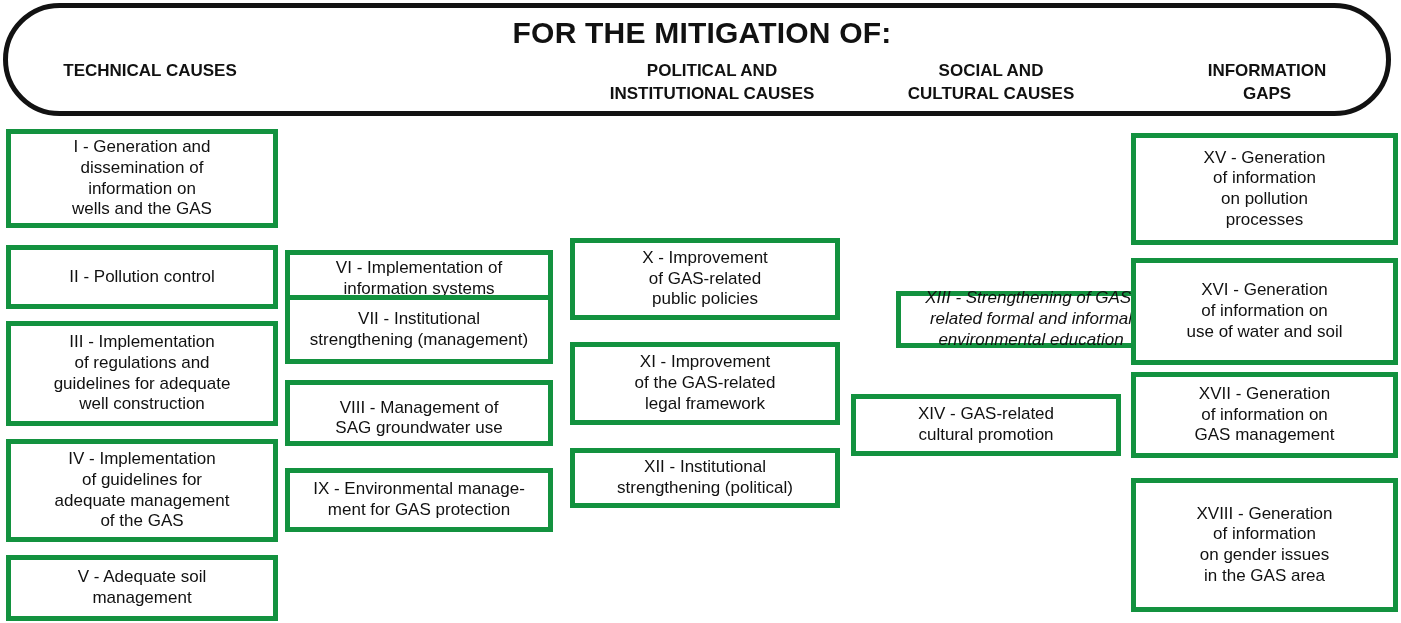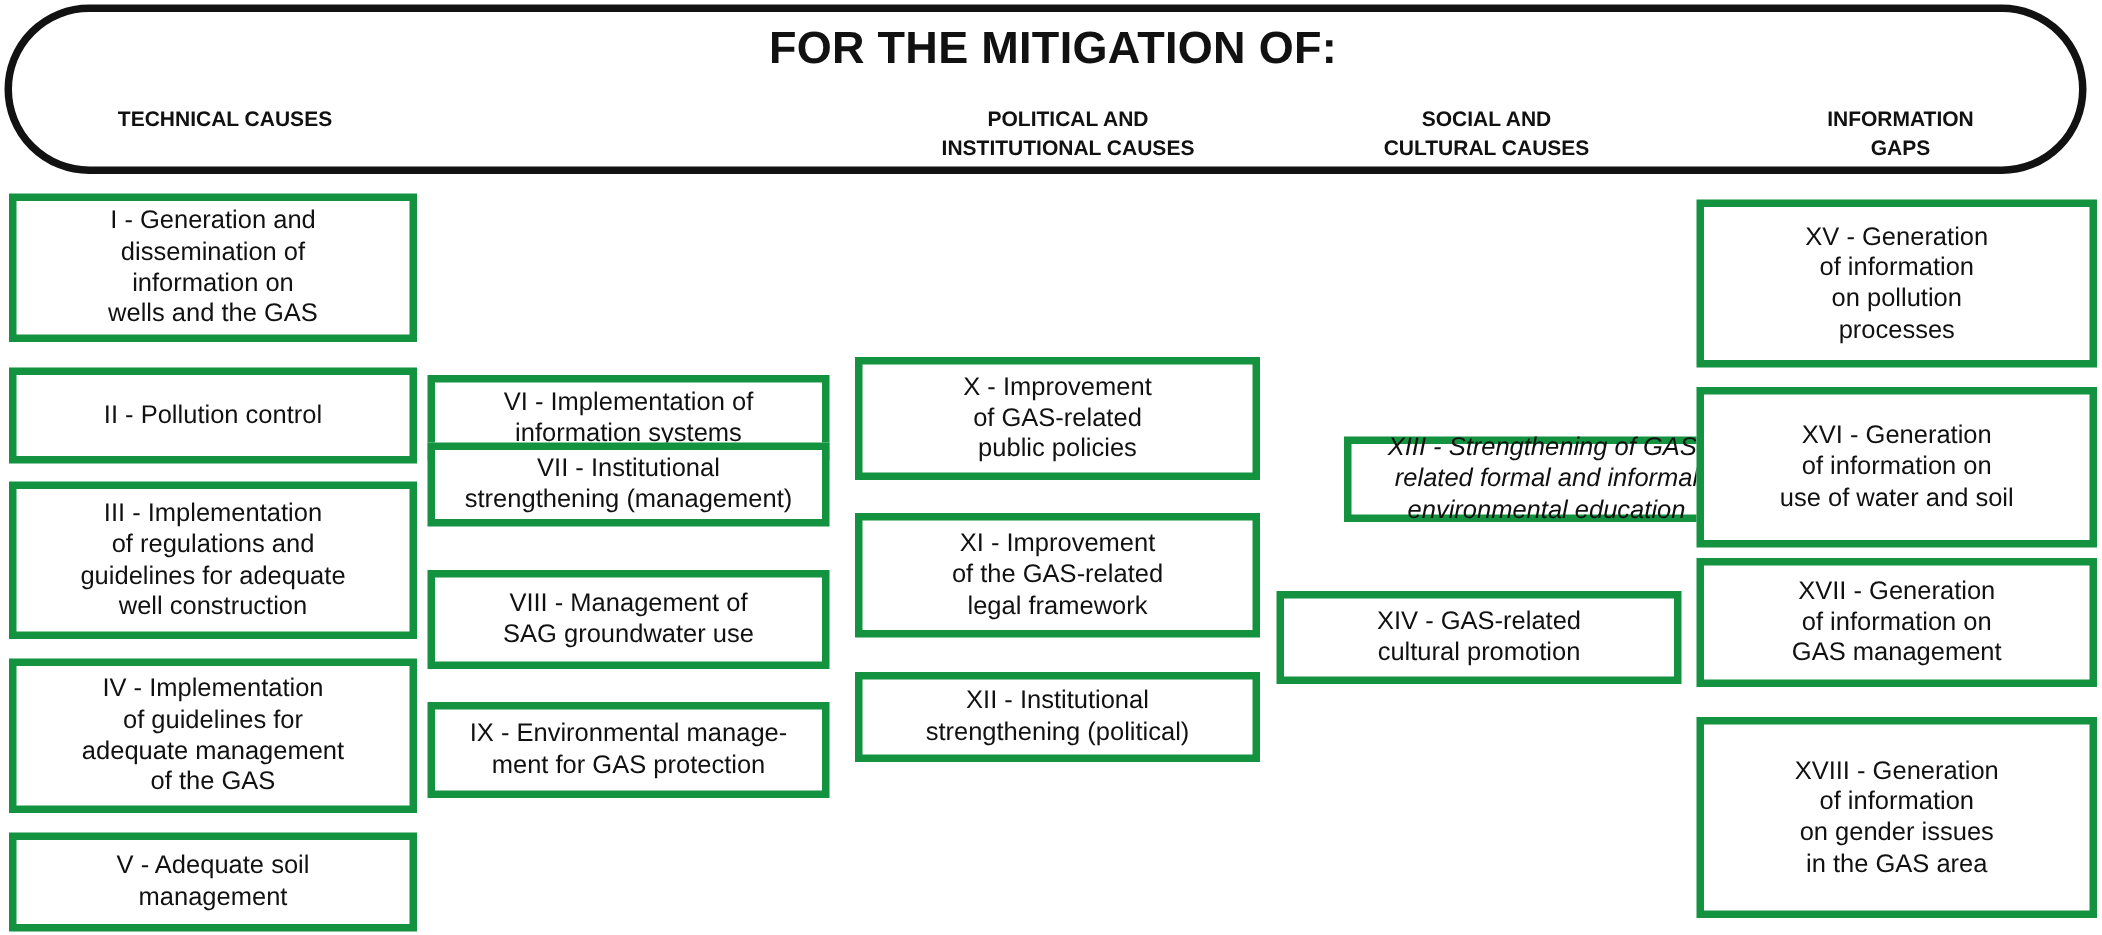--- a/index.html
+++ b/index.html
@@ -38,23 +38,23 @@
     width: 1388px;
     text-align: center;
     font-size: 30px;
     font-weight: bold;
     letter-spacing: 0.2px;
     color: #111111;
     white-space: nowrap;
   }
   .col-heading {
     position: absolute;
-    top: 62px;
+    top: 52px;
     text-align: center;
-    font-size: 14px;
+    font-size: 17px;
     font-weight: bold;
     line-height: 1.35;
     color: #111111;
   }
 
   
   .gbox {
     position: absolute;
     border: 5px solid #13923F;
     background: #ffffff;
@@ -100,24 +100,24 @@
   <div class="gbox" style="left:6px; top:555px; width:272px; height:66px;">
     <span>V - Adequate soil<br>management</span>
   </div>
   <div class="gbox" style="left:6px; top:439px; width:272px; height:103px;">
     <span>IV - Implementation<br>of guidelines for<br>adequate management<br>of the GAS</span>
   </div>
 
   <div class="gbox" style="left:285px; top:219px; width:268px; height:57px;margin-top:31px;">
     <span>VI - Implementation of<br>information systems</span>
   </div>
-  <div class="gbox" style="left:285px; top:295px; width:268px; height:56px;">
+  <div class="gbox" style="left:285px; top:295px; width:268px; height:69px;">
     <span>VII - Institutional<br>strengthening (management)</span>
   </div>
-  <div class="gbox" style="left:285px; top:380px; width:268px; height:66px;">
+  <div class="gbox" style="left:285px; top:380px; width:268px; height:66px;align-items:flex-end;">
     <span>VIII - Management of<br>SAG groundwater use</span>
   </div>
   <div class="gbox" style="left:285px; top:468px; width:268px; height:64px;">
     <span>IX - Environmental manage-<br>ment for GAS protection</span>
   </div>
 
   <div class="gbox" style="left:570px; top:238px; width:270px; height:82px;">
     <span>X - Improvement<br>of GAS-related<br>public policies</span>
   </div>
   <div class="gbox" style="left:570px; top:342px; width:270px; height:83px;">

